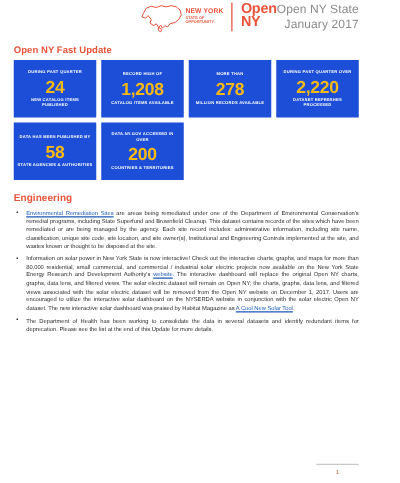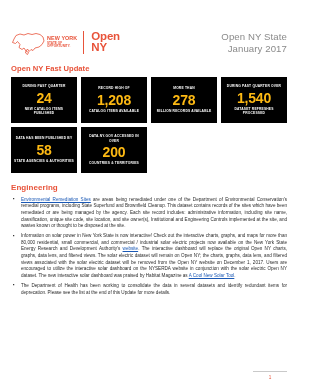--- a/index.html
+++ b/index.html
@@ -20,22 +20,22 @@
     width: 298px;
     height: 386px;
     box-sizing: border-box;
     padding: 0 11px;
   }
 
   
   .header {
     display: flex;
     align-items: flex-start;
-    justify-content: space-between;
-    padding-top: 29px;
+    justify-content: flex-end;
+    padding-top: 0;
   }
   .logo-block {
     display: flex;
     align-items: center;
     gap: 4px;
   }
   .ny-state-mark {
     display: flex;
     align-items: center;
     gap: 2px;
@@ -95,21 +95,21 @@
 
   
   .facts {
     margin-top: 4px;
     display: grid;
     grid-template-columns: repeat(4, 1fr);
     grid-auto-rows: 46px;
     gap: 4px;
   }
   .fact {
-    background: #000000;
+    background: #1d4ed8;
     color: #ffffff;
     display: flex;
     flex-direction: column;
     align-items: center;
     justify-content: center;
     text-align: center;
     padding: 3px 3px;
     box-sizing: border-box;
   }
   .fact .cap {
@@ -225,21 +225,21 @@
       <div class="num">1,208</div>
       <div class="cap">CATALOG ITEMS AVAILABLE</div>
     </div>
     <div class="fact">
       <div class="cap">MORE THAN</div>
       <div class="num">278</div>
       <div class="cap">MILLION RECORDS AVAILABLE</div>
     </div>
     <div class="fact">
       <div class="cap">DURING PAST QUARTER OVER</div>
-      <div class="num">1,540</div>
+      <div class="num">2,220</div>
       <div class="cap">DATASET REFRESHES PROCESSED</div>
     </div>
     <div class="fact">
       <div class="cap">DATA HAS BEEN PUBLISHED BY</div>
       <div class="num">58</div>
       <div class="cap">STATE AGENCIES &amp; AUTHORITIES</div>
     </div>
     <div class="fact">
       <div class="cap">DATA.NY.GOV ACCESSED IN OVER</div>
       <div class="num">200</div>

